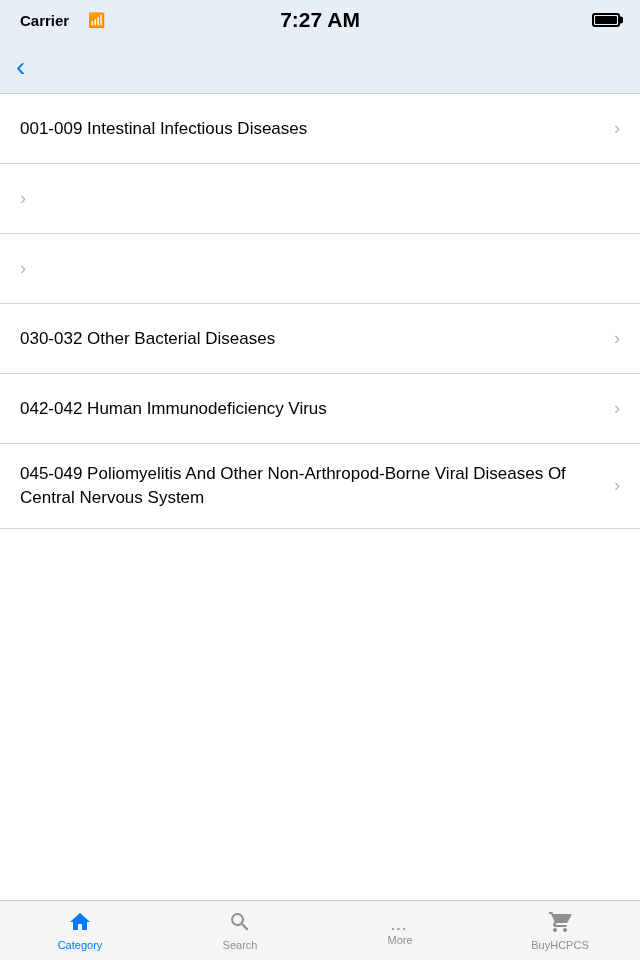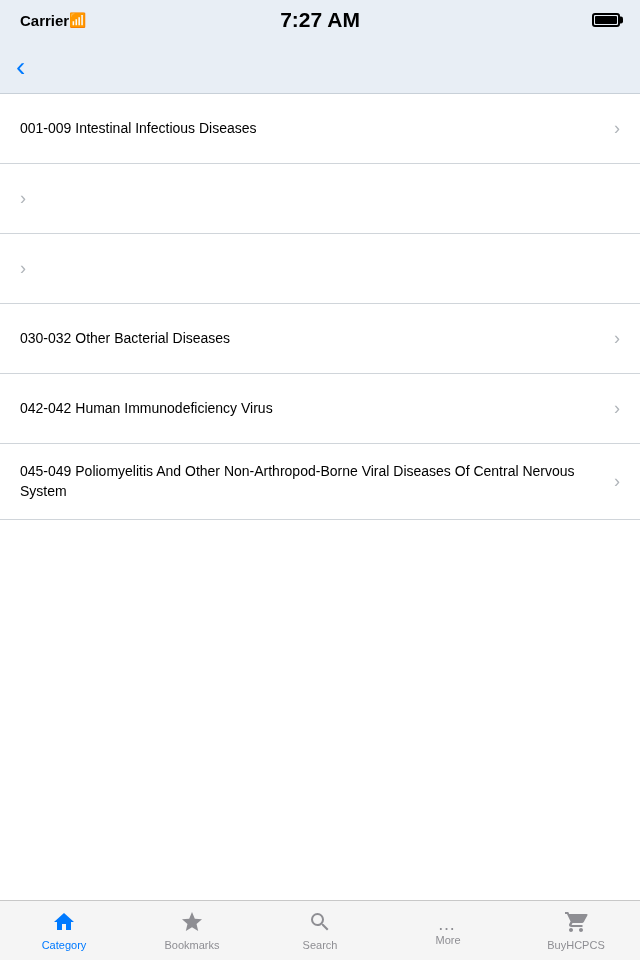--- a/index.html
+++ b/index.html
@@ -21,21 +21,21 @@
       align-items: center;
       justify-content: space-between;
       padding: 0 20px;
       font-size: 15px;
       font-weight: 600;
       color: #000;
     }
     .status-bar-left {
       display: flex;
       align-items: center;
-      gap: 0;
+      gap: 19px;
     }
     .status-bar-center {
       position: absolute;
       left: 50%;
       transform: translateX(-50%);
       font-size: 21px;
       font-weight: 600;
     }
     .status-bar-right {
       display: flex;
@@ -105,21 +105,21 @@
       padding: 18px 20px 18px 20px;
       border-bottom: 1px solid #d0d5da;
       cursor: pointer;
       background: #fff;
       min-height: 70px;
     }
     .list-item:first-child {
       border-top: none;
     }
     .list-item-text {
-      font-size: 14px;
+      font-size: 17px;
       color: #000;
       flex: 1;
       line-height: 1.4;
       padding-right: 10px;
     }
     .chevron {
       color: #b0b5ba;
       font-size: 18px;
       font-weight: 300;
       flex-shrink: 0;
@@ -225,28 +225,20 @@
     <span class="tab-icon">
       <svg class="icon-svg" viewBox="0 0 24 24" fill="#007aff">
         <path d="M10 20v-6h4v6h5v-8h3L12 3 2 12h3v8z"></path>
       </svg>
     </span>
     <span class="tab-label" style="color:#007aff;">Category</span>
   </div>
   <div class="tab-item">
     <span class="tab-icon">
       <svg class="icon-svg" viewBox="0 0 24 24" fill="#8e8e93">
-        <path d="M12 17.27L18.18 21l-1.64-7.03L22 9.24l-7.19-.61L12 2 9.19 8.63 2 9.24l5.46 4.73L5.82 21z"></path>
-      </svg>
-    </span>
-    <span class="tab-label">Bookmarks</span>
-  </div>
-  <div class="tab-item">
-    <span class="tab-icon">
-      <svg class="icon-svg" viewBox="0 0 24 24" fill="#8e8e93">
         <path d="M15.5 14h-.79l-.28-.27A6.471 6.471 0 0 0 16 9.5 6.5 6.5 0 1 0 9.5 16c1.61 0 3.09-.59 4.23-1.57l.27.28v.79l5 4.99L20.49 19l-4.99-5zm-6 0C7.01 14 5 11.99 5 9.5S7.01 5 9.5 5 14 7.01 14 9.5 11.99 14 9.5 14z"></path>
       </svg>
     </span>
     <span class="tab-label">Search</span>
   </div>
   <div class="tab-item">
     <span class="tab-icon" style="color:#8e8e93; font-size:18px; letter-spacing:3px;">…</span>
     <span class="tab-label">More</span>
   </div>
   <div class="tab-item">

